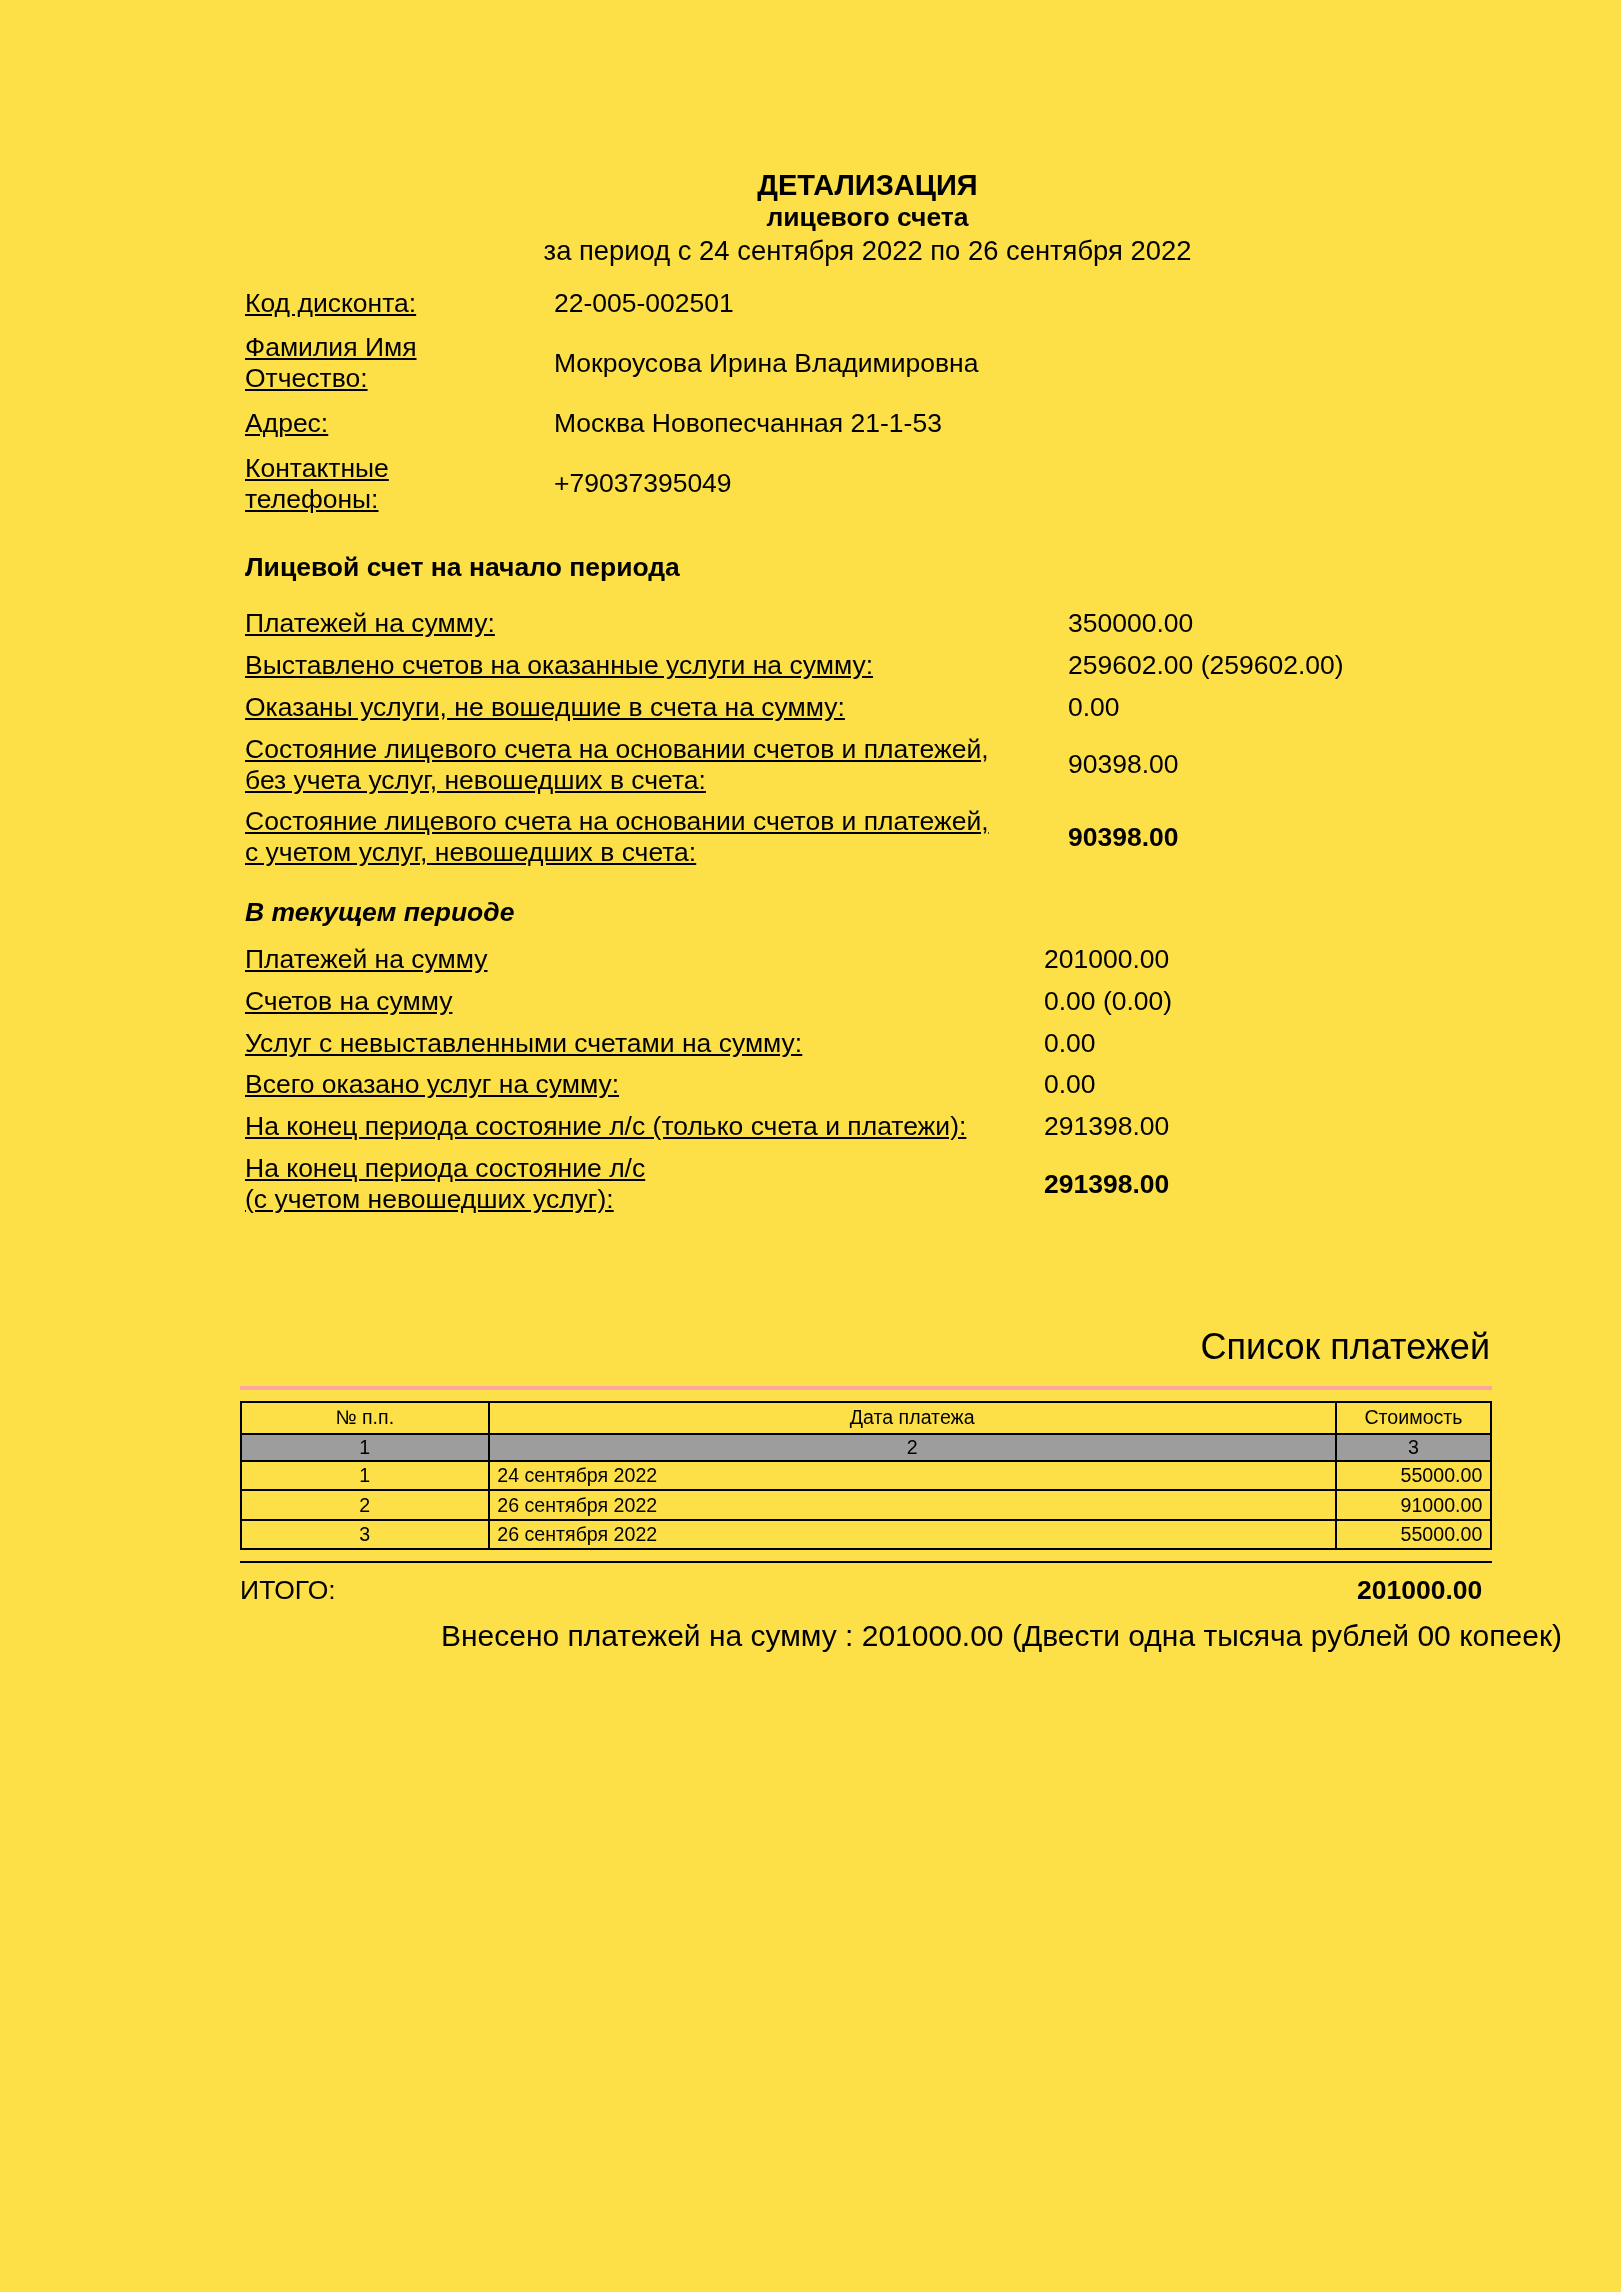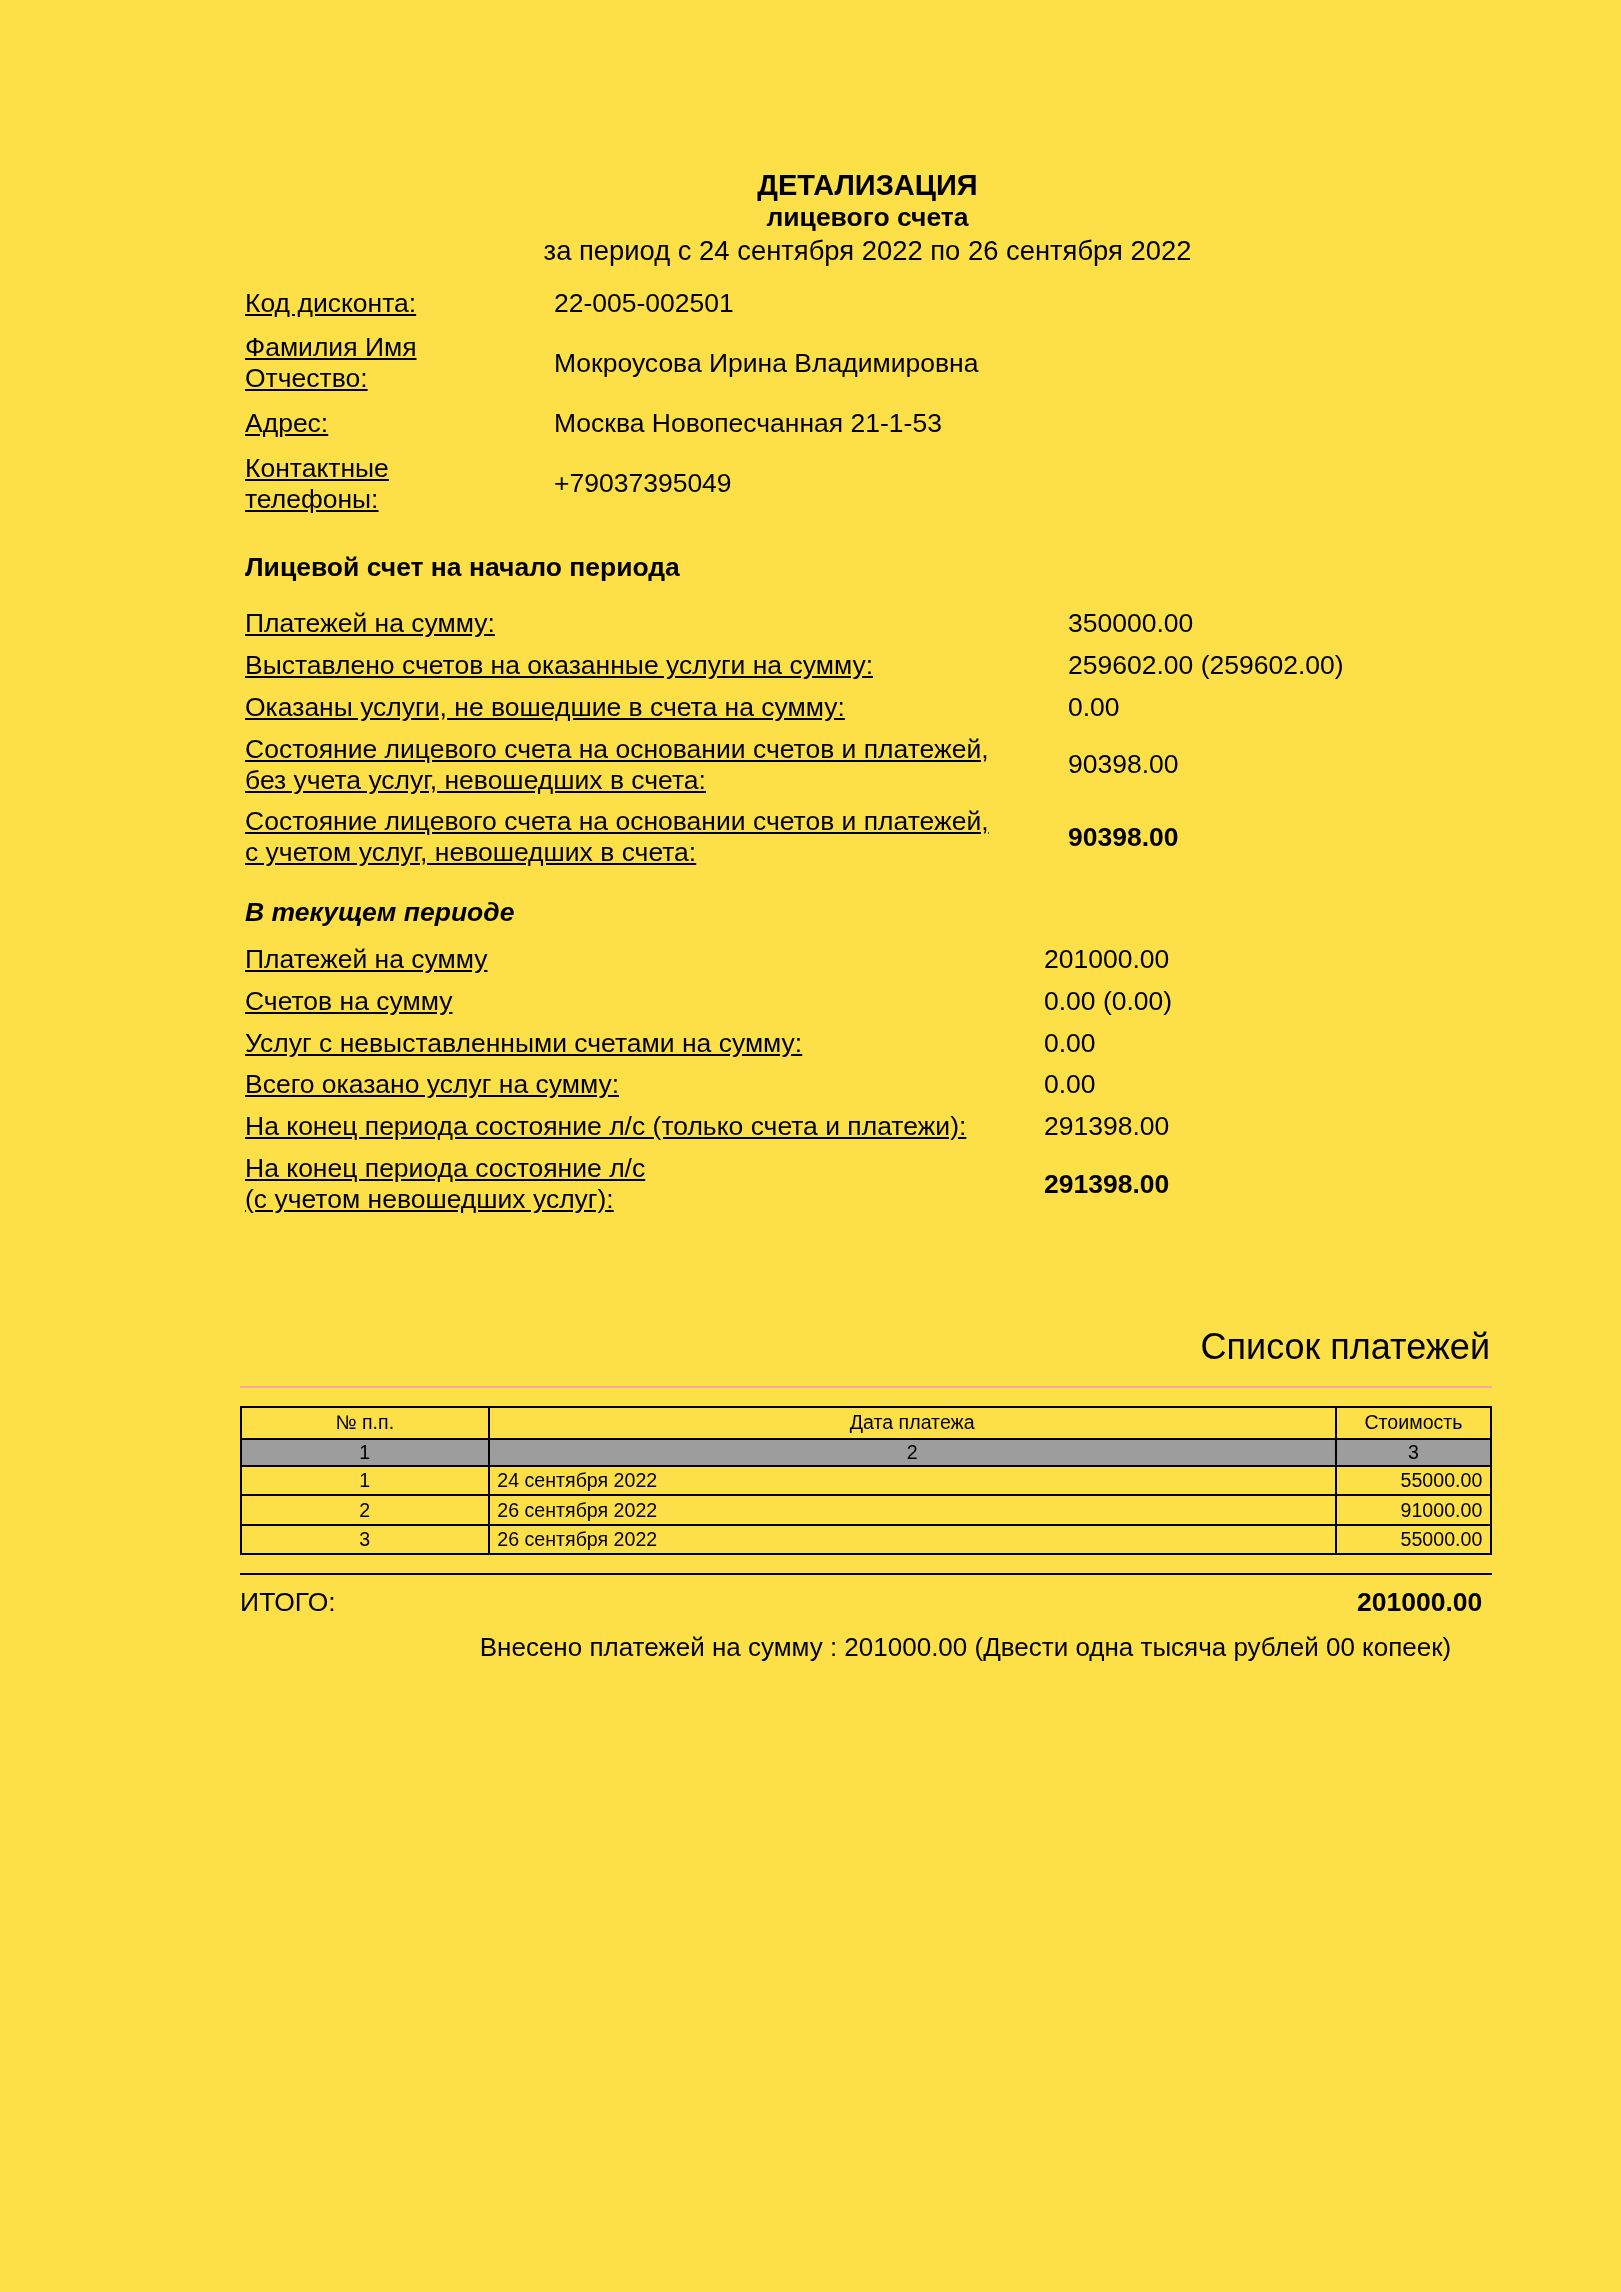--- a/index.html
+++ b/index.html
@@ -70,23 +70,23 @@
   .payments-heading {
     font-size: 36px;
     line-height: 31px;
     margin-top: 116px;
     margin-bottom: 23.5px;
     text-align: right;
   }
   .table-wrap {
     width: 1252px;
     margin-left: -4.9px;
-    border-top: 2px solid #fca5a5;
+    border-top: 4px solid #fca5a5;
     border-bottom: 2px solid #000;
-    padding: 18px 0;
+    padding: 11px 0;
     box-sizing: border-box;
   }
   table.payments {
     border-collapse: collapse;
     table-layout: fixed;
     width: 100%;
     font-size: 19.6px;
   }
   table.payments th, table.payments td {
     border: 2px solid #000;
@@ -117,21 +117,21 @@
     justify-content: space-between;
     font-size: 26.5px;
     line-height: 31px;
     box-sizing: border-box;
     padding-right: 9.8px;
   }
   .summary {
     margin-top: 13.7px;
     padding-left: 196px;
     text-align: center;
-    font-size: 26px;
+    font-size: 30px;
     line-height: 31px;
     white-space: nowrap;
   }
 </style>
 </head>
 <body>
 
 <div class="page">
 
   <div class="head">

